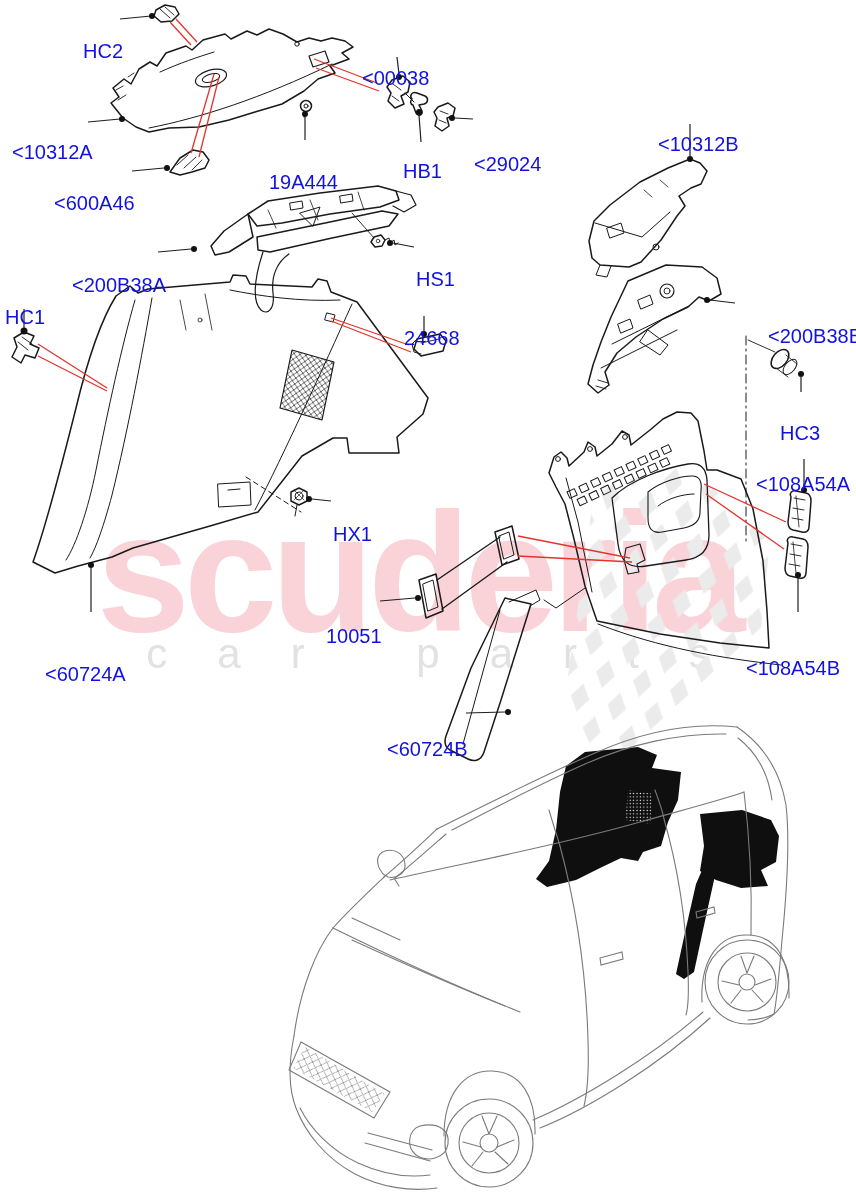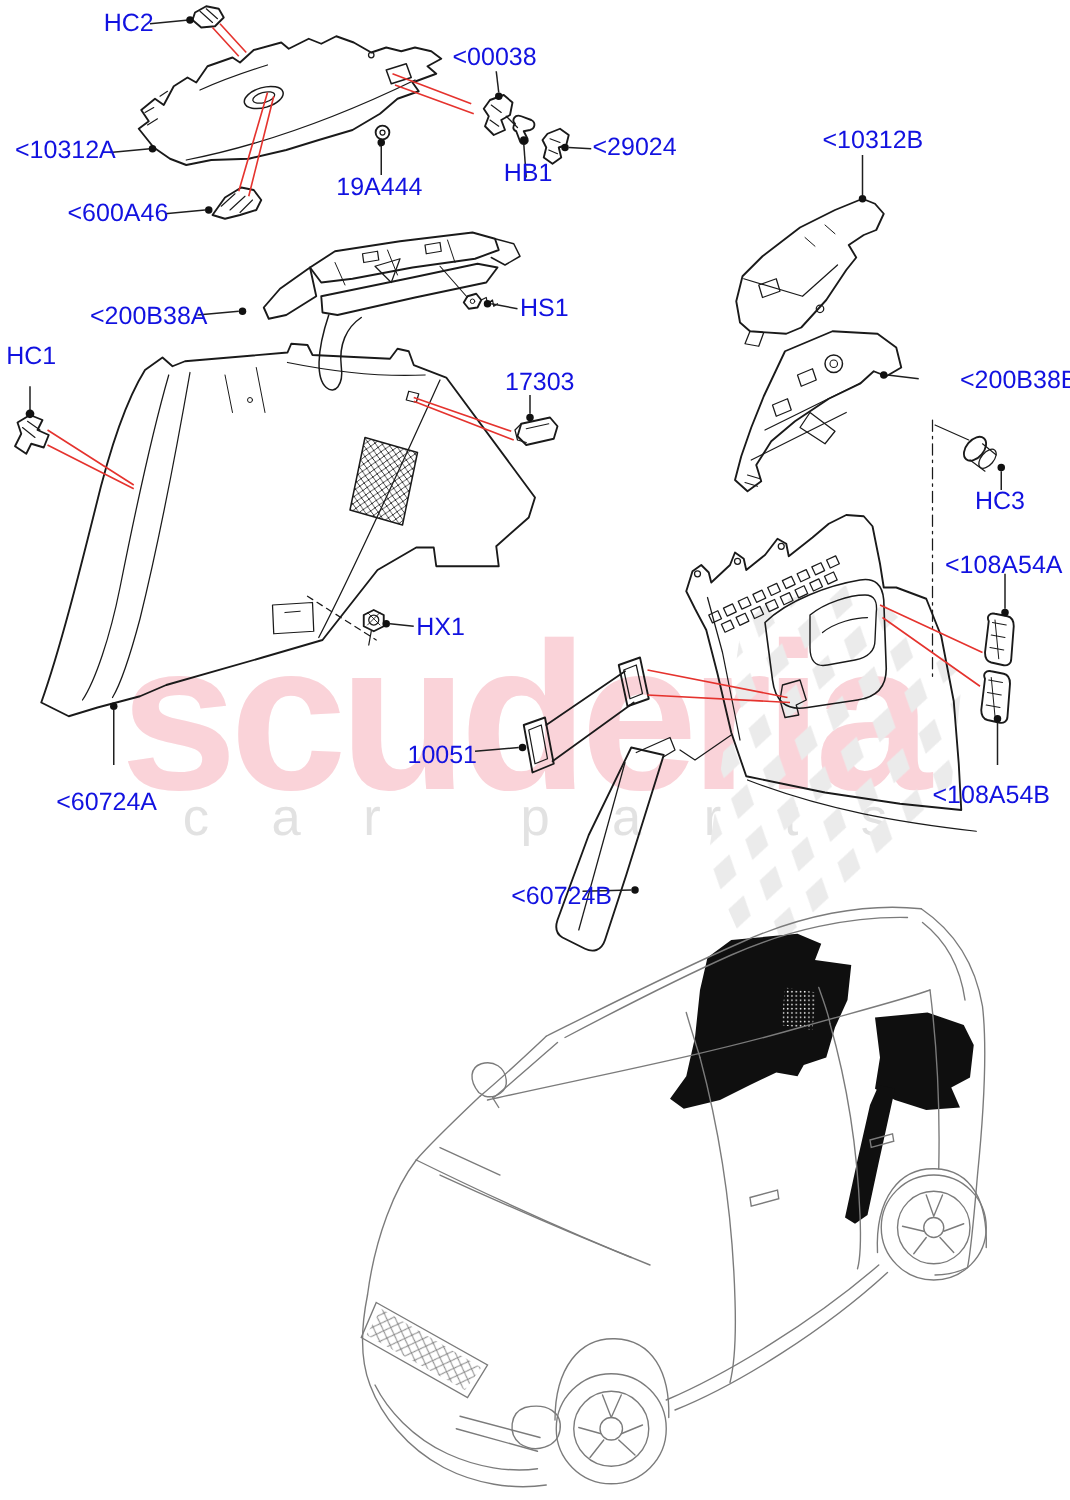--- a/index.html
+++ b/index.html
@@ -7,21 +7,21 @@
        font-family:"Liberation Sans", sans-serif;}
   #stage{position:absolute;left:0;top:0;width:856px;height:1200px;}
   .wm-brand{position:absolute;left:0;top:500px;width:836px;text-align:center;
             font-size:168px;font-weight:bold;line-height:0.88;letter-spacing:-6px;
             color:#fad3d9;z-index:0;user-select:none;}
   .wm-tagline{position:absolute;left:0;top:630px;width:856px;text-align:center;
               font-size:42px;font-weight:400;letter-spacing:50px;text-indent:50px;
               color:#e2e2e2;z-index:0;user-select:none;}
   svg#art{position:absolute;left:0;top:0;z-index:1;}
   .plabel{position:absolute;z-index:2;color:#1212e0;font-size:20px;line-height:1.1;
-          white-space:nowrap;cursor:pointer;}
+          white-space:nowrap;cursor:pointer;margin-top:32px;}
 </style>
 </head>
 <body>
 
 <div id="stage">
 
   <div class="wm-brand">scuderia</div>
   <div class="wm-tagline">car parts</div>
 
   <svg id="art" width="856" height="1200" viewBox="0 0 856 1200">
@@ -335,29 +335,29 @@
       <circle cx="91" cy="565" r="3"></circle>
         <circle cx="508" cy="712" r="3"></circle>
     </g>
   </svg>
 
   <div class="plabel" style="left:83px;top:8px">HC2</div>
   <div class="plabel" style="left:362px;top:35px">&lt;00038</div>
   <div class="plabel" style="left:12px;top:109px">&lt;10312A</div>
   <div class="plabel" style="left:269px;top:139px">19A444</div>
   <div class="plabel" style="left:403px;top:128px">HB1</div>
-  <div class="plabel" style="left:474px;top:107px">&lt;29024</div>
+  <div class="plabel" style="left:474px;top:121px">&lt;29024</div>
   <div class="plabel" style="left:54px;top:160px">&lt;600A46</div>
   <div class="plabel" style="left:658px;top:101px">&lt;10312B</div>
   <div class="plabel" style="left:72px;top:242px">&lt;200B38A</div>
   <div class="plabel" style="left:416px;top:236px">HS1</div>
   <div class="plabel" style="left:5px;top:274px">HC1</div>
-  <div class="plabel" style="left:404px;top:295px">17303</div>
+  <div class="plabel" style="left:404px;top:295px">24668</div>
   <div class="plabel" style="left:768px;top:293px">&lt;200B38B</div>
   <div class="plabel" style="left:780px;top:390px">HC3</div>
   <div class="plabel" style="left:756px;top:441px">&lt;108A54A</div>
   <div class="plabel" style="left:333px;top:491px">HX1</div>
   <div class="plabel" style="left:326px;top:593px">10051</div>
   <div class="plabel" style="left:746px;top:625px">&lt;108A54B</div>
   <div class="plabel" style="left:45px;top:631px">&lt;60724A</div>
-  <div class="plabel" style="left:409px;top:706px">&lt;60724B</div>
+  <div class="plabel" style="left:387px;top:706px">&lt;60724B</div>
 
 </div>
 
 </body></html>

